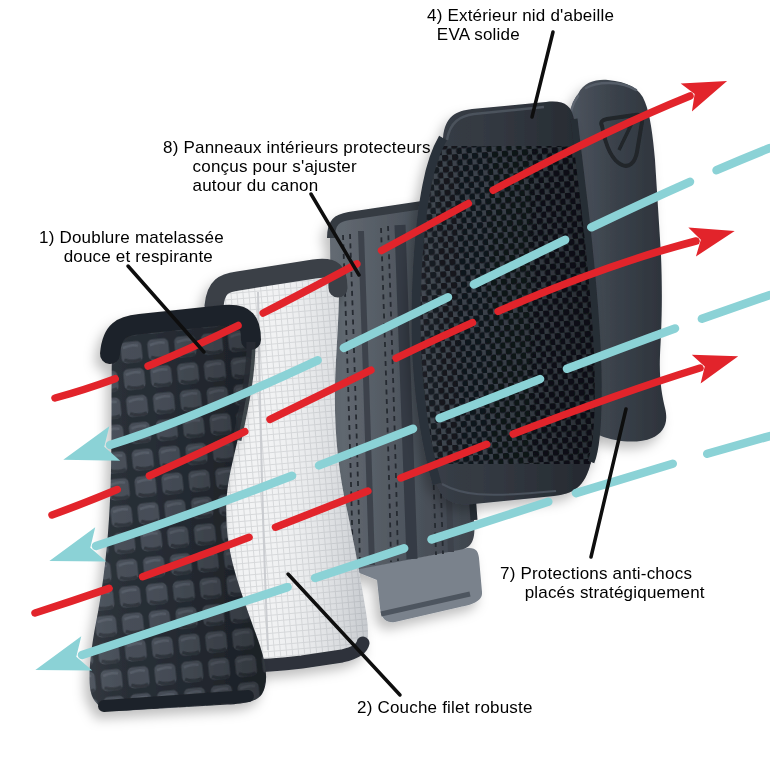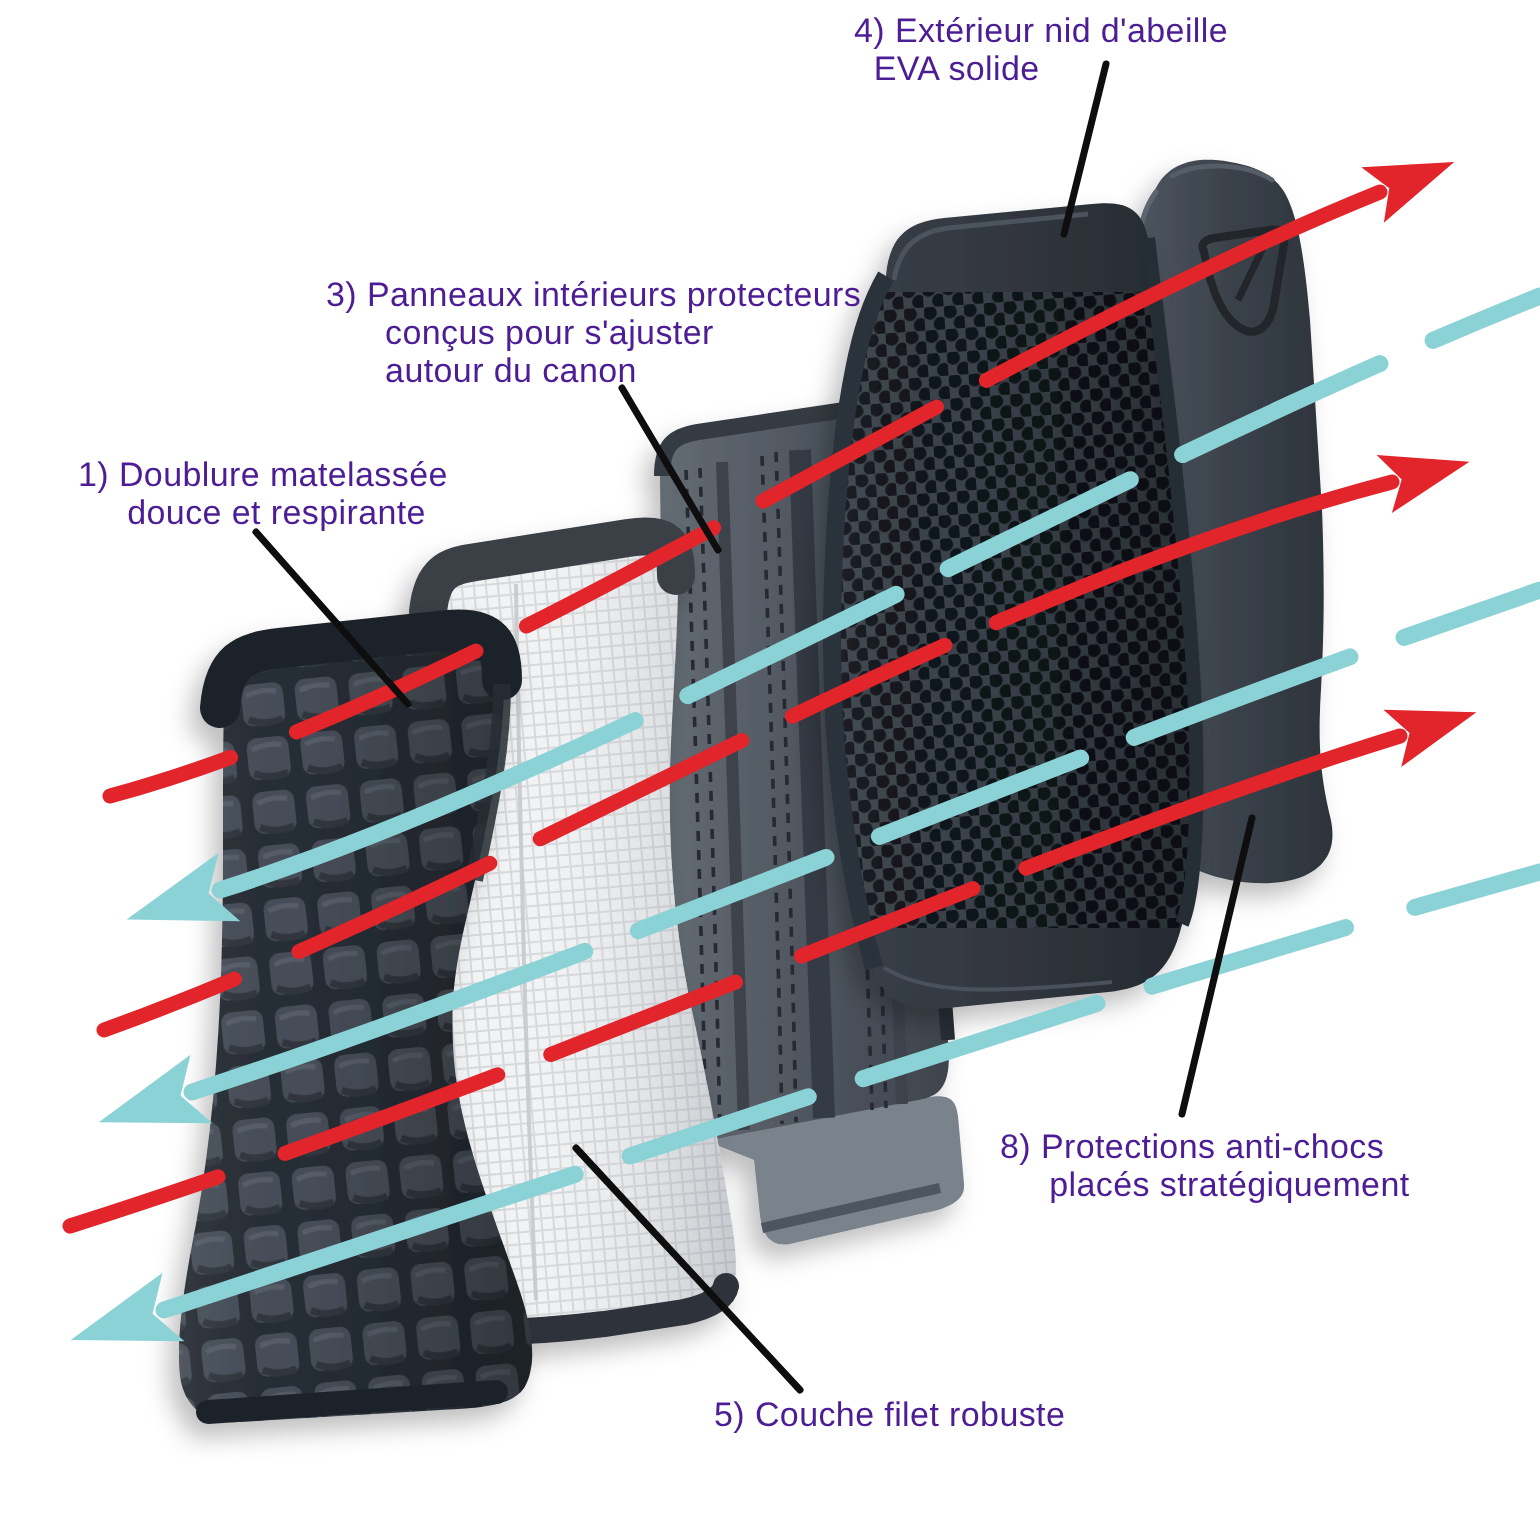--- a/index.html
+++ b/index.html
@@ -1,19 +1,19 @@
 <!DOCTYPE html>
 <html><head>
 <meta charset="utf-8">
 <style>
   html,body{margin:0;padding:0;background:#ffffff;}
   .stage{position:relative;width:770px;height:770px;background:#ffffff;overflow:hidden;
          font-family:"Liberation Sans",sans-serif;}
   .scene{position:absolute;left:0;top:0;}
-  .lbl{position:absolute;font-size:17px;line-height:19px;color:#4c1d95;
+  .lbl{position:absolute;font-size:17px;line-height:19px;color:#000000;
        white-space:pre-wrap;letter-spacing:0.2px;z-index:5;}
   #label-4{left:427px;top:6px;}
   #label-3{left:163px;top:138px;}
   #label-1{left:14px;top:228px;margin-left:25px;}
   #label-5{left:500px;top:564px;}
   #label-2{left:357px;top:698px;}
 </style>
 </head>
 <body>
 
@@ -175,21 +175,21 @@
     <line x1="553" y1="32" x2="532" y2="117"></line>
     <line x1="311" y1="194" x2="359" y2="275"></line>
     <line x1="128" y1="266" x2="204" y2="352"></line>
     <line x1="626" y1="409" x2="591" y2="557"></line>
     <line x1="288" y1="574" x2="400" y2="695"></line>
   </g>
 </svg>
 
   <div class="lbl" id="label-1">1) Doublure matelassée
      douce et respirante</div>
-  <div class="lbl" id="label-2">5) Couche filet robuste</div>
-  <div class="lbl" id="label-3">3) Panneaux intérieurs protecteurs
+  <div class="lbl" id="label-2">2) Couche filet robuste</div>
+  <div class="lbl" id="label-3">8) Panneaux intérieurs protecteurs
       conçus pour s'ajuster
       autour du canon</div>
   <div class="lbl" id="label-4">4) Extérieur nid d'abeille
   EVA solide</div>
-  <div class="lbl" id="label-5">8) Protections anti-chocs
+  <div class="lbl" id="label-5">7) Protections anti-chocs
      placés stratégiquement</div>
 </div>
 
 </body></html>

